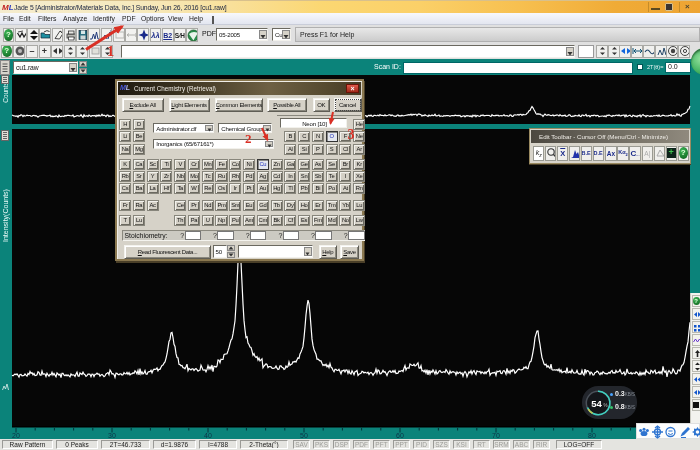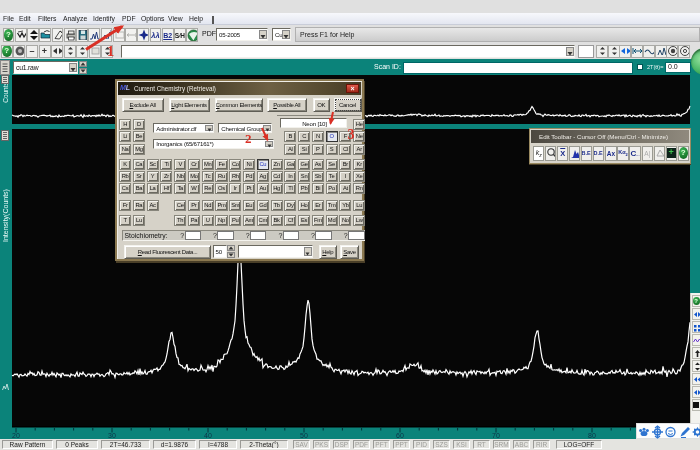--- a/index.html
+++ b/index.html
@@ -41,20 +41,29 @@
 
 #etb{left:529px;top:128px;width:162px;height:36px;background:#d8d4ca;border:1px solid #9a8a60;box-shadow:0 1px 0 #4a3f28}
 #etbtitle{position:absolute;left:1px;top:1px;right:1px;height:13px;background:linear-gradient(90deg,#4c4840 0%,#6e6a60 50%,#908a7e 100%)}
 .etbtn{position:absolute;top:16.5px;width:11.3px;height:15.5px;background:#f0efec;border:1px solid #9a9a92;display:flex;align-items:center;justify-content:center;overflow:hidden}
 
 #rvt{left:690px;top:293px;width:10px;height:144px;background:#f2f2ee;border-left:1px solid #c8c8c0}
 .rvbtn{position:absolute;left:0.5px;width:9px;height:12px;background:#f2f2ee;border:0.5px solid #b8b8b0;display:flex;align-items:center;justify-content:center;overflow:hidden}
 </style></head><body>
 <div id="root">
 
+<div class="abs" id="title">
+  <span style="position:absolute;left:2px;top:1.5px;font-size:8px;font-weight:bold;font-style:italic"><span style="color:#c02020">M</span><span style="color:#2a3ac0">L</span></span>
+  <span class="txt">Jade 5 [Administrator/Materials Data, Inc.] Sunday, Jun 26, 2016 [cu1.raw]</span>
+  <span style="position:absolute;left:648px;top:1px;width:1px;height:10px;background:rgba(120,90,20,0.35)"></span>
+      <span style="position:absolute;left:679px;top:1px;width:1px;height:10px;background:rgba(120,90,20,0.35)"></span>
+      <span style="position:absolute;left:651px;top:6.5px;width:9px;height:2px;background:#5a4a20"></span>
+  <span style="position:absolute;left:665px;top:2px;width:8px;height:8px;background:#3a3430;border:1px solid #d8c08c;border-radius:1px"></span>
+  <span style="position:absolute;left:685px;top:1px;font-size:8px;color:#4a4430;font-weight:bold">×</span>
+</div>
 
 <div class="abs" id="menu">
       <span style="position:absolute;left:3px;top:2px">File</span>
       <span style="position:absolute;left:19px;top:2px">Edit</span>
       <span style="position:absolute;left:38px;top:2px">Filters</span>
       <span style="position:absolute;left:63px;top:2px">Analyze</span>
       <span style="position:absolute;left:93px;top:2px">Identify</span>
       <span style="position:absolute;left:122px;top:2px">PDF</span>
       <span style="position:absolute;left:141px;top:2px">Options</span>
       <span style="position:absolute;left:168px;top:2px">View</span>
@@ -658,20 +667,33 @@
         <span class="cargl" style="right:0">
           <svg width="5" height="4" style="margin-top:3.5px">
             <path d="M0.5 0.5 L4.5 0.5 L2.5 3.5 Z" fill="#333"></path>
           </svg>
         </span>
       </span>
   <div class="btn" style="left:201.7px;top:164px;width:18.3px"><u>H</u>elp</div>
   <div class="btn" style="left:222.9px;top:164px;width:19.3px"><u>S</u>ave</div>
 </div>
 
+<div class="abs" style="left:582px;top:386px;width:55px;height:33px;background:#23262c;border-radius:16px">
+  <svg style="position:absolute;left:2px;top:2.5px" width="28" height="28">
+    <circle cx="14" cy="14" r="11.7" fill="#14161a" stroke="#4a5058" stroke-width="1.5"></circle>
+    <path d="M14 2.3 A11.7 11.7 0 1 1 3.5 18.5" fill="none" stroke="#3fd0c0" stroke-width="1.6"></path>
+    <path d="M4.2 20.2 A11.7 11.7 0 0 0 8.5 24.3" fill="none" stroke="#c8c84a" stroke-width="1.6"></path>
+    <text x="12.5" y="17.5" font-size="9.5" fill="#fff" font-weight="bold" text-anchor="middle">54</text>
+    <text x="19.5" y="18" font-size="4.5" fill="#bbb">%</text>
+  </svg>
+  <span style="position:absolute;left:28px;top:7px;width:3px;height:3px;border-radius:50%;background:#4aa3ff"></span>
+  <span style="position:absolute;left:33px;top:3.5px;font-size:7px;font-weight:bold;color:#f2f2f2">0.3<span style="font-size:4.5px;color:#8a9099;font-weight:normal">KB/S</span></span>
+  <span style="position:absolute;left:28px;top:20px;width:3px;height:3px;border-radius:50%;background:#35c46a"></span>
+  <span style="position:absolute;left:33px;top:16.5px;font-size:7px;font-weight:bold;color:#f2f2f2">0.8<span style="font-size:4.5px;color:#8a9099;font-weight:normal">KB/S</span></span>
+</div>
 
 <div class="abs" style="left:636px;top:423px;width:64px;height:16px;background:#fdfdfd;border:1px solid #e0e0e0">
   <svg width="64" height="16">
     <g fill="#2f74d0">
       <ellipse cx="7" cy="9.5" rx="3.4" ry="2.6"></ellipse>
           <circle cx="3.6" cy="6.5" r="1.5"></circle>
           <circle cx="7" cy="5.2" r="1.5"></circle>
           <circle cx="10.4" cy="6.5" r="1.5"></circle>
     </g>
     <g stroke="#2f74d0" fill="none" stroke-width="1.3">

